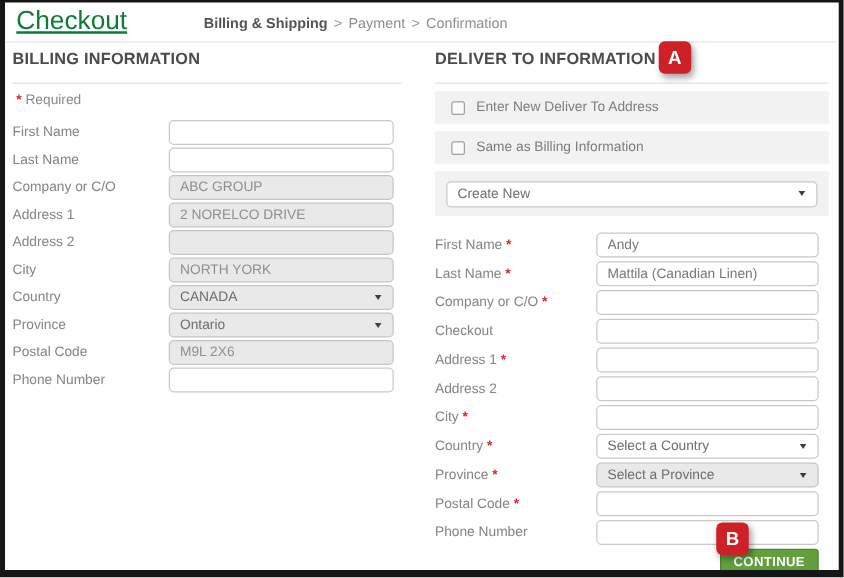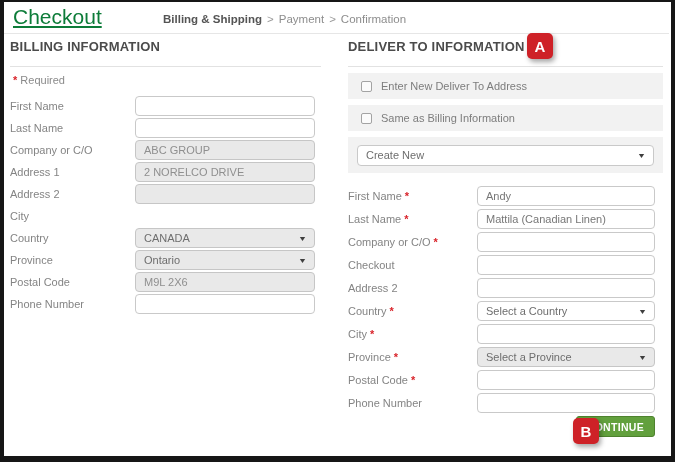--- a/index.html
+++ b/index.html
@@ -113,20 +113,21 @@
     <div class="frow">
       <label class="flabel"><span>Address 1</span><span class="req"></span></label>
       <input class="field disabled" type="text" readonly="" value="2 NORELCO DRIVE" style="">
     </div>
     <div class="frow">
       <label class="flabel"><span>Address 2</span><span class="req"></span></label>
       <input class="field disabled" type="text" readonly="" value="" style="">
     </div>
     <div class="frow">
       <label class="flabel"><span>City</span><span class="req"></span></label>
+      <input class="field disabled" type="text" readonly="" value="NORTH YORK" style="">
     </div>
     <div class="frow">
       <label class="flabel"><span>Country</span><span class="req"></span></label>
       <div class="field sel gray">
         <span class="sel-text">CANADA</span>
         <span class="arrow">▼</span>
       </div>
     </div>
     <div class="frow">
       <label class="flabel"><span>Province</span><span class="req"></span></label>
@@ -177,35 +178,39 @@
     </div>
     <div class="frow">
       <label class="flabel"><span>Company or C/O</span><span class="req">*</span></label>
       <input class="field" type="text" value="" style="">
     </div>
     <div class="frow">
       <label class="flabel"><span>Checkout</span><span class="req"></span></label>
       <input class="field" type="text" value="" style="">
     </div>
     <div class="frow">
+      <label class="flabel"><span>Address 1</span><span class="req">*</span></label>
+      <input class="field" type="text" value="" style="">
+    </div>
+    <div class="frow">
       <label class="flabel"><span>Address 2</span><span class="req"></span></label>
+      <input class="field" type="text" value="" style="">
+    </div>
+    <div class="frow">
+      <label class="flabel"><span>City</span><span class="req">*</span></label>
       <input class="field" type="text" value="" style="">
     </div>
     <div class="frow">
       <label class="flabel"><span>Country</span><span class="req">*</span></label>
       <div class="field sel">
         <span class="sel-text">Select a Country</span>
         <span class="arrow">▼</span>
       </div>
     </div>
     <div class="frow">
-      <label class="flabel"><span>City</span><span class="req">*</span></label>
-      <input class="field" type="text" value="" style="">
-    </div>
-    <div class="frow">
       <label class="flabel"><span>Province</span><span class="req">*</span></label>
       <div class="field sel gray">
         <span class="sel-text">Select a Province</span>
         <span class="arrow">▼</span>
       </div>
     </div>
     <div class="frow">
       <label class="flabel"><span>Postal Code</span><span class="req">*</span></label>
       <input class="field" type="text" value="" style="">
     </div>

